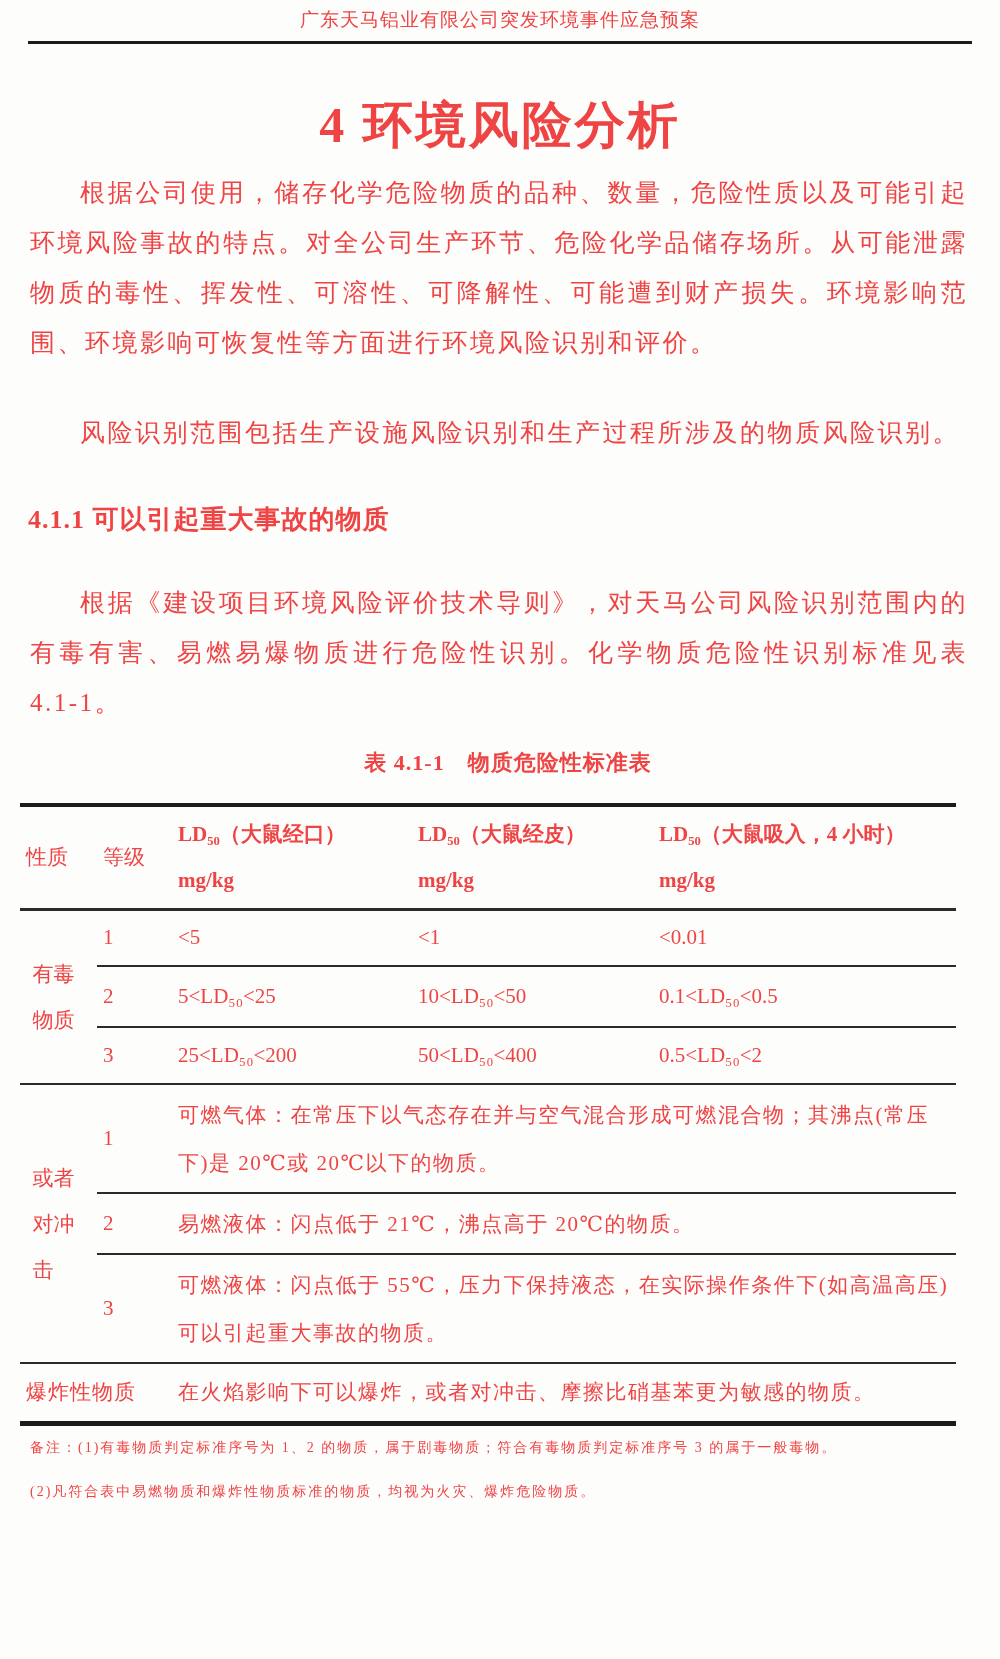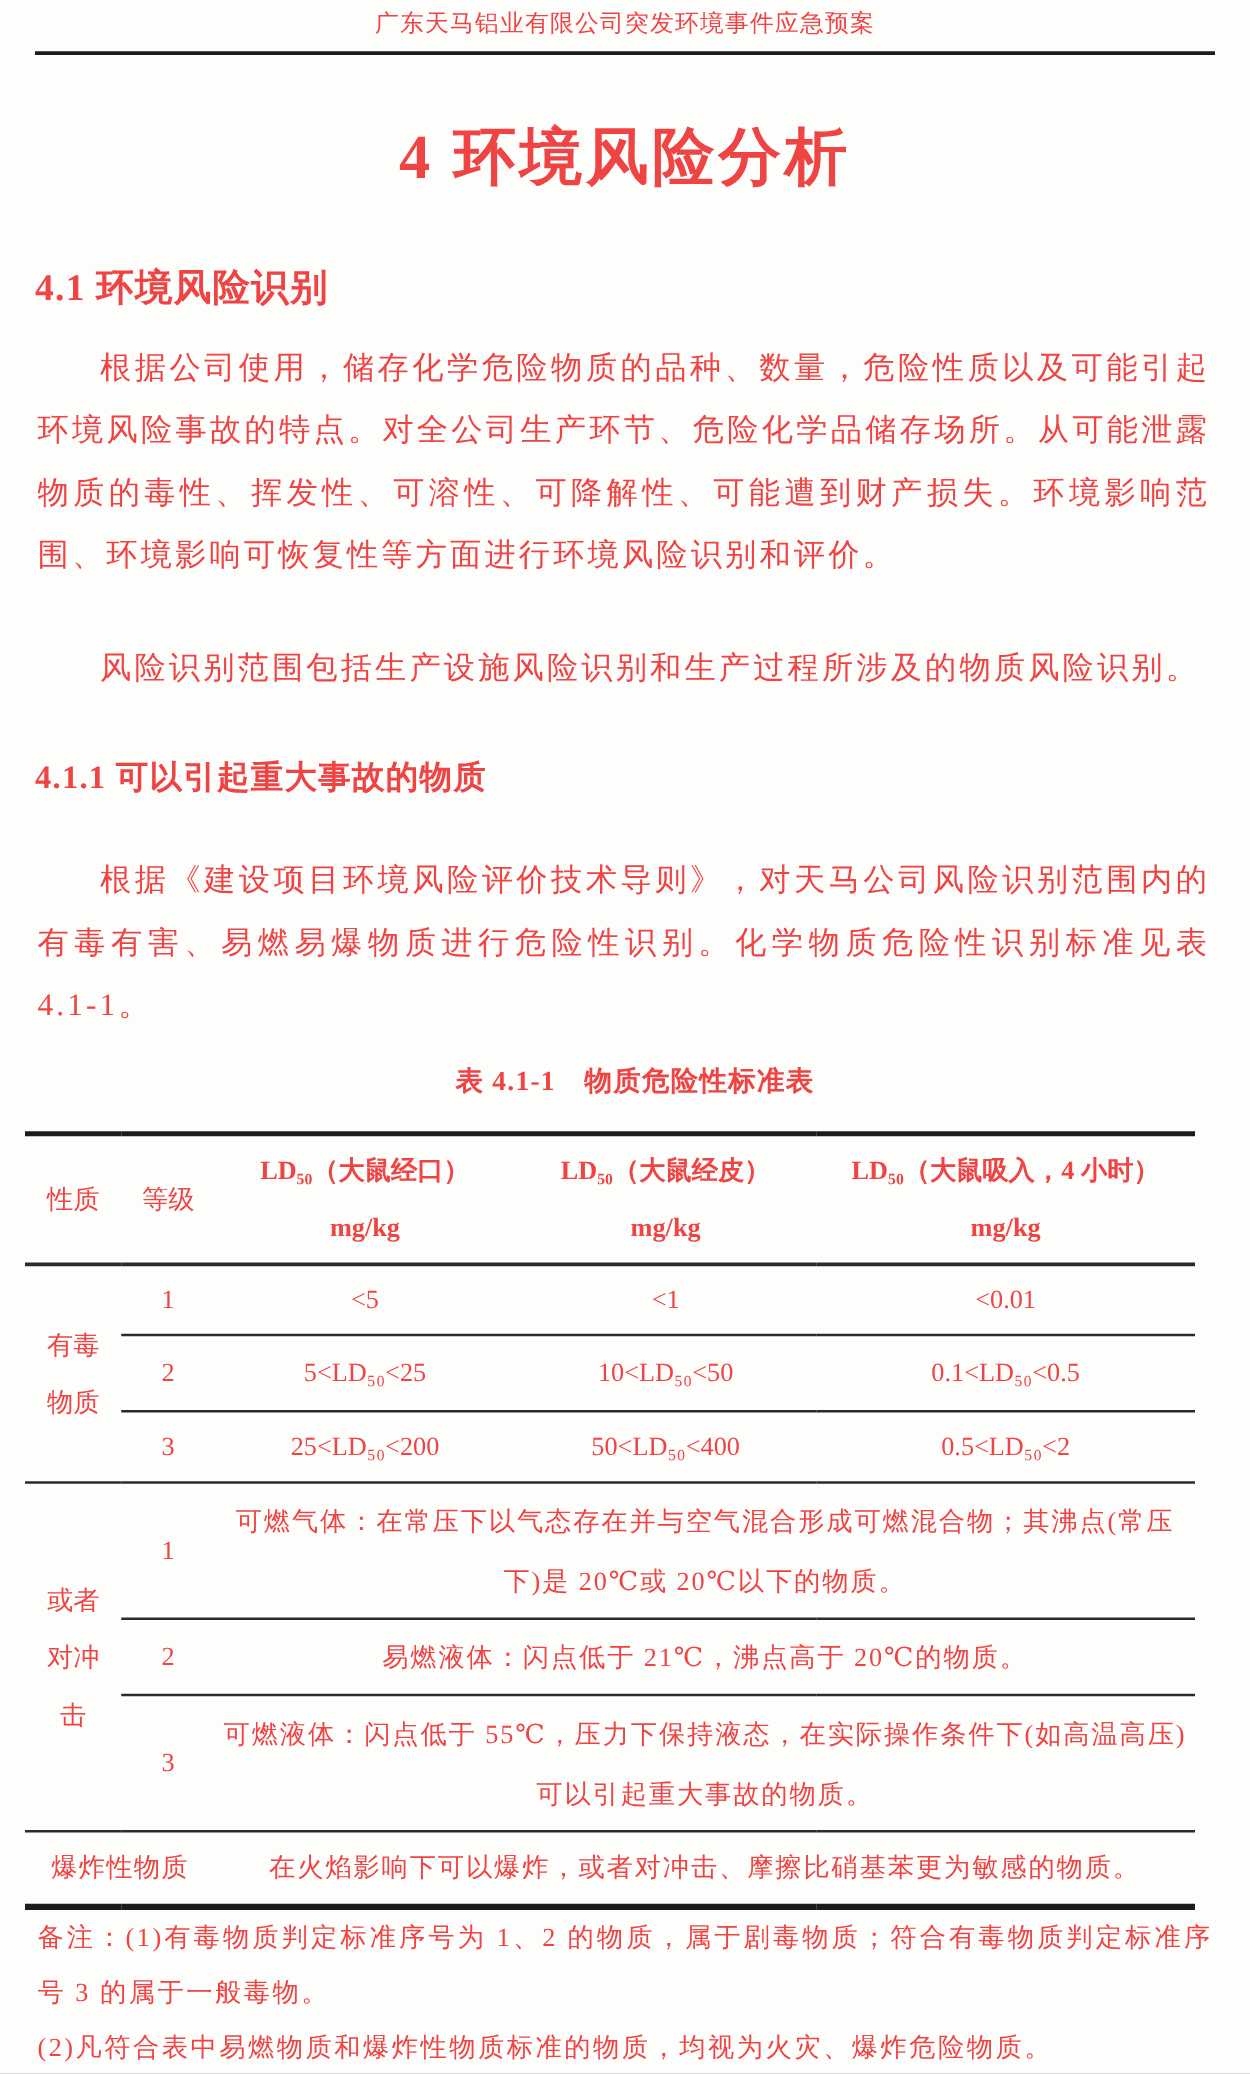--- a/index.html
+++ b/index.html
@@ -38,54 +38,53 @@
   }
 
   table.hazard {
     border-collapse:collapse; table-layout:fixed;
     width:936px; margin:25px 0 0 20px;
     border-top:4px solid #1c1c1c;
     border-bottom:5px solid #1c1c1c;
     font-size:21px;
   }
   table.hazard td {
-    text-align:center; vertical-align:middle;
+    text-align:left; vertical-align:middle;
     padding:2px 6px; box-sizing:border-box;
     border:0 solid #2b2b2b;
   }
   td.bl { border-left-width:2px; }
   tr.bt td { border-top-width:2px; }
   tr.bts td { border-top-width:3px; }
 
   tr.r-head   { height:104px; }
   tr.r-small  { height:57px; }
   tr.r-mid    { height:61px; }
   tr.r-tall   { height:109px; }
   tr.r-exp    { height:60px; }
 
   .th2 { font-weight:bold; }
   .th2 div { line-height:46px; }
   .vlabel { display:block; width:52px; margin:0 auto; line-height:46px; }
   .desc { letter-spacing:1.5px; line-height:48px; padding:4px 10px; }
   .explabel { letter-spacing:1px; }
 
-  .notes { margin:0 30px 0 30px; font-size:21px; line-height:44px; letter-spacing:2px; text-align:justify; }
+  .notes { margin:0 30px 0 30px; font-size:14px; line-height:44px; letter-spacing:2px; text-align:justify; }
   .notes p { margin:0; }
 </style>
 </head>
 <body>
 
 <div class="page">
 
   <div class="doc-header">广东天马铝业有限公司突发环境事件应急预案</div>
   <div class="header-rule"></div>
 
   <h1 class="chapter-title">4 环境风险分析</h1>
 
-  <h2 class="h2">4.1 环境风险识别</h2>
 
   <p class="para p2">根据公司使用，储存化学危险物质的品种、数量，危险性质以及可能引起环境风险事故的特点。对全公司生产环节、危险化学品储存场所。从可能泄露物质的毒性、挥发性、可溶性、可降解性、可能遭到财产损失。环境影响范围、环境影响可恢复性等方面进行环境风险识别和评价。</p>
   <p class="para p1">风险识别范围包括生产设施风险识别和生产过程所涉及的物质风险识别。</p>
 
   <h3 class="h3">4.1.1 可以引起重大事故的物质</h3>
 
   <p class="para p3">根据《建设项目环境风险评价技术导则》，对天马公司风险识别范围内的有毒有害、易燃易爆物质进行危险性识别。化学物质危险性识别标准见表 4.1-1。</p>
 
   <div class="tbl-caption">表 4.1-1　物质危险性标准表</div>
 

